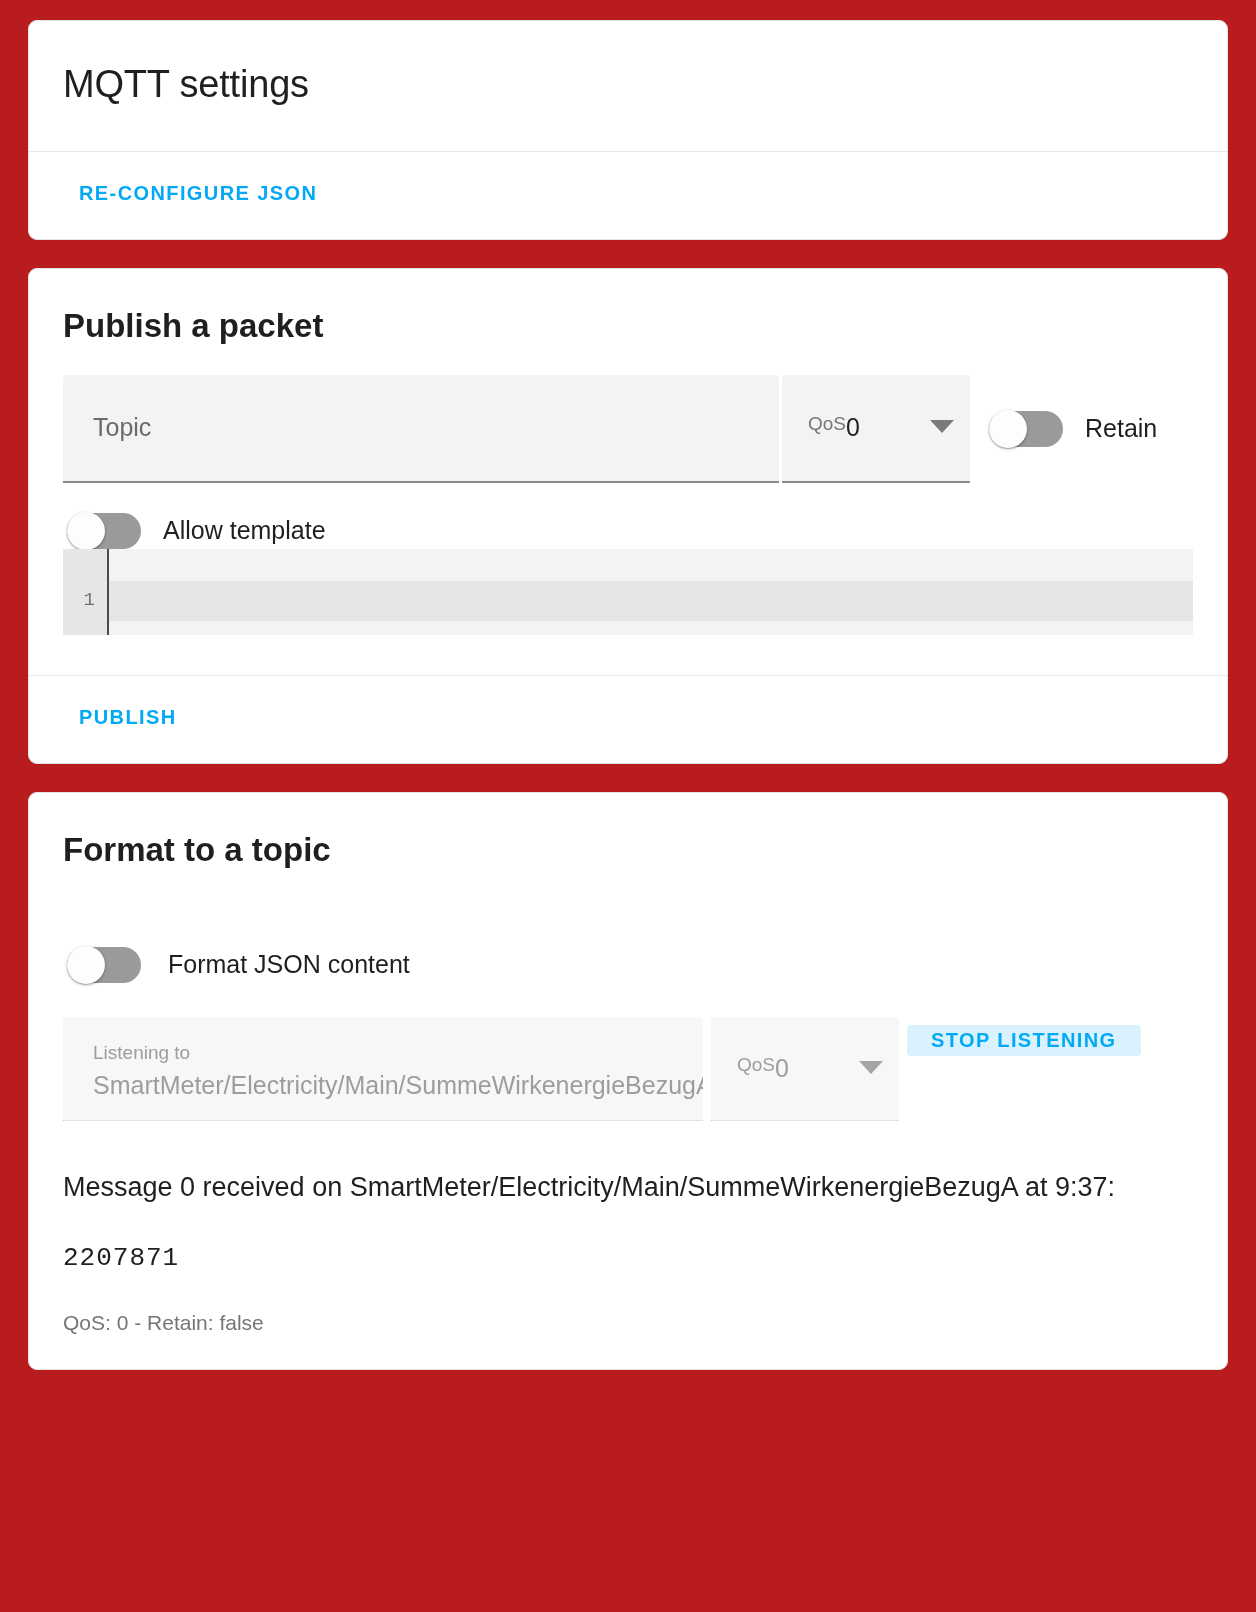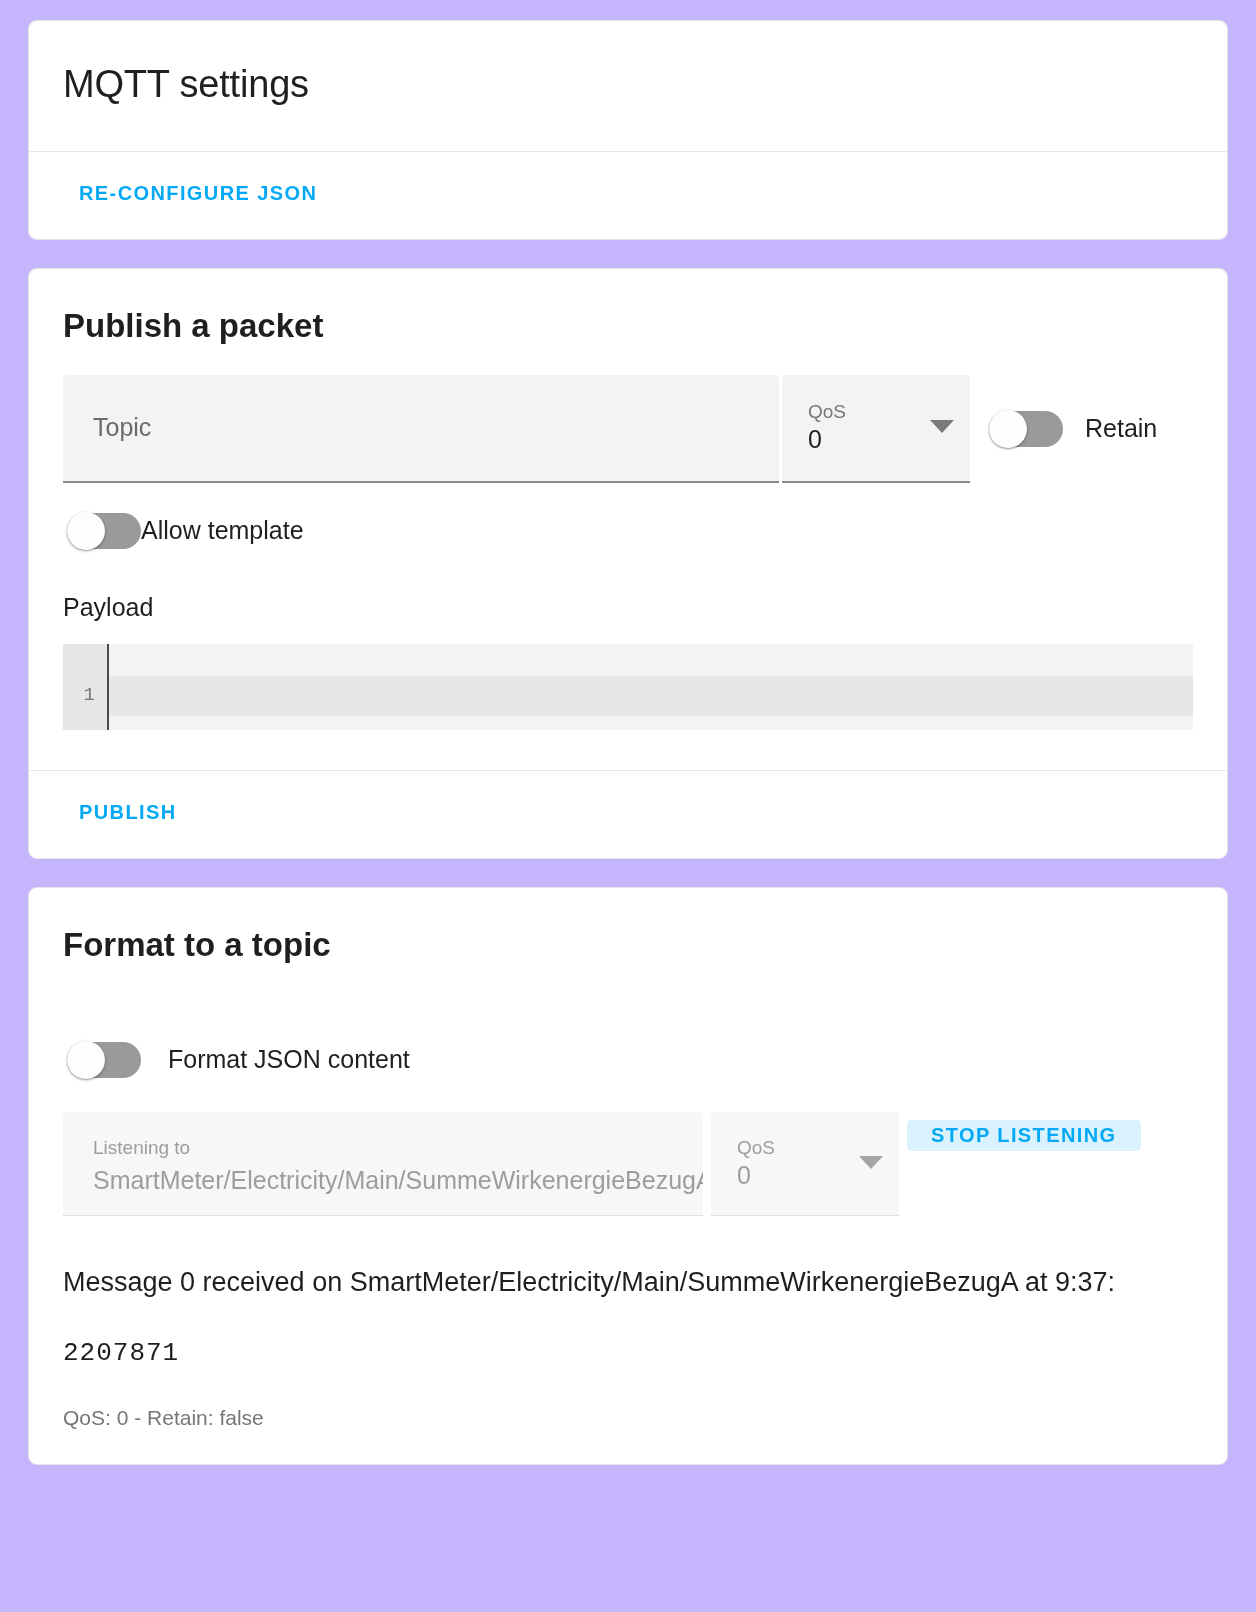--- a/index.html
+++ b/index.html
@@ -7,21 +7,21 @@
     padding: 0;
     background: #fafafa;
     font-family: "Liberation Sans", sans-serif;
     -webkit-font-smoothing: antialiased;
   }
   .page {
     width: 1256px;
     min-height: 1612px;
     box-sizing: border-box;
     padding: 20px 28px 0 28px;
-    background: #c4b5fd;
+    background: #b91c1c;
   }
   .card {
     background: #ffffff;
     border: 1px solid #e4e4e4;
     border-radius: 9px;
     box-sizing: border-box;
     margin-bottom: 28px;
     overflow: hidden;
   }
   .card-title {
@@ -96,21 +96,21 @@
     padding-left: 30px;
   }
   .qos-field {
     flex: 0 0 188px;
     height: 108px;
     padding: 0 16px 0 26px;
     display: flex;
     align-items: center;
     justify-content: space-between;
   }
-  .qos-inner { display: flex; flex-direction: column; justify-content: center; }
+  .qos-inner { display: flex; justify-content: center; }
   .qos-label { color: #777777; font-size: 19px; line-height: 1.25; }
   .qos-value { color: #1f1f1f; font-size: 25px; line-height: 1.25; }
   .caret {
     width: 0; height: 0;
     border-left: 12px solid transparent;
     border-right: 12px solid transparent;
     border-top: 13px solid #7a7a7a;
     margin-bottom: 2px;
   }
   .retain-wrap {
@@ -139,20 +139,21 @@
   }
   .switch-label {
     font-size: 25px;
     color: #1f1f1f;
   }
   .allow-template-row {
     margin-top: 30px;
     padding-left: 4px;
     display: flex;
     align-items: center;
+    gap: 22px;
   }
   .payload-label {
     font-size: 25px;
     color: #1f1f1f;
     margin: 44px 0 22px 0;
   }
   .editor {
     display: flex;
     background: #f3f3f3;
     height: 86px;
@@ -296,21 +297,20 @@
         </div>
       </div>
 
       <div class="allow-template-row">
         <span class="switch">
           <span class="thumb"></span>
         </span>
         <span class="switch-label">Allow template</span>
       </div>
 
-      <div class="payload-label">Payload</div>
 
       <div class="editor">
         <div class="editor-gutter">
           <span class="num">1</span>
         </div>
         <div class="editor-content">
           <div class="editor-active-line"></div>
           <div class="editor-cursor"></div>
         </div>
       </div>

